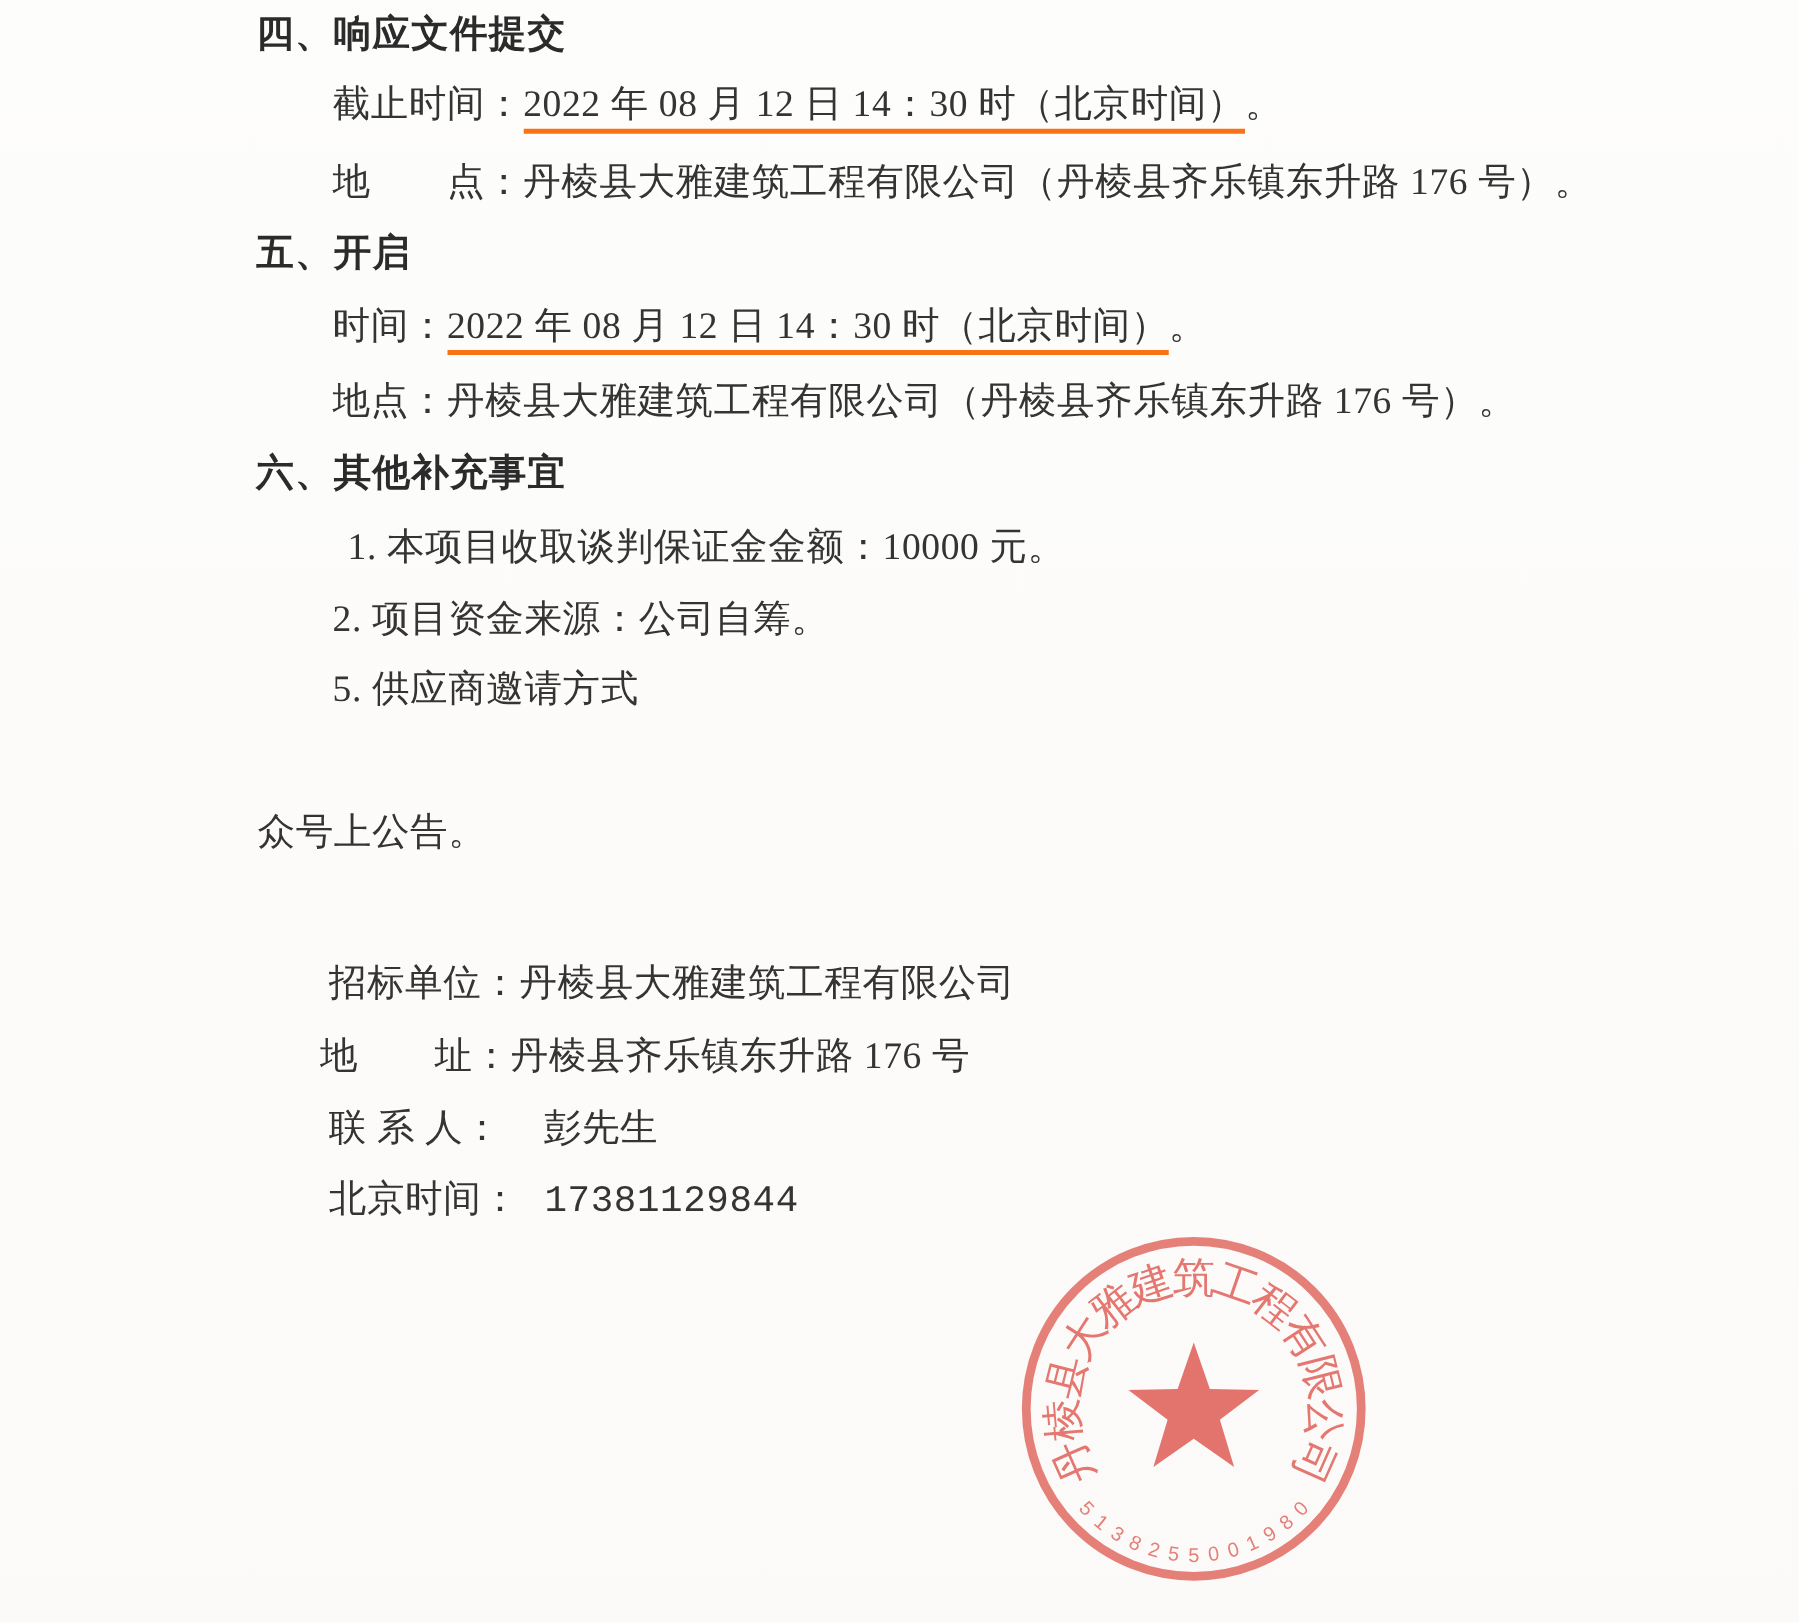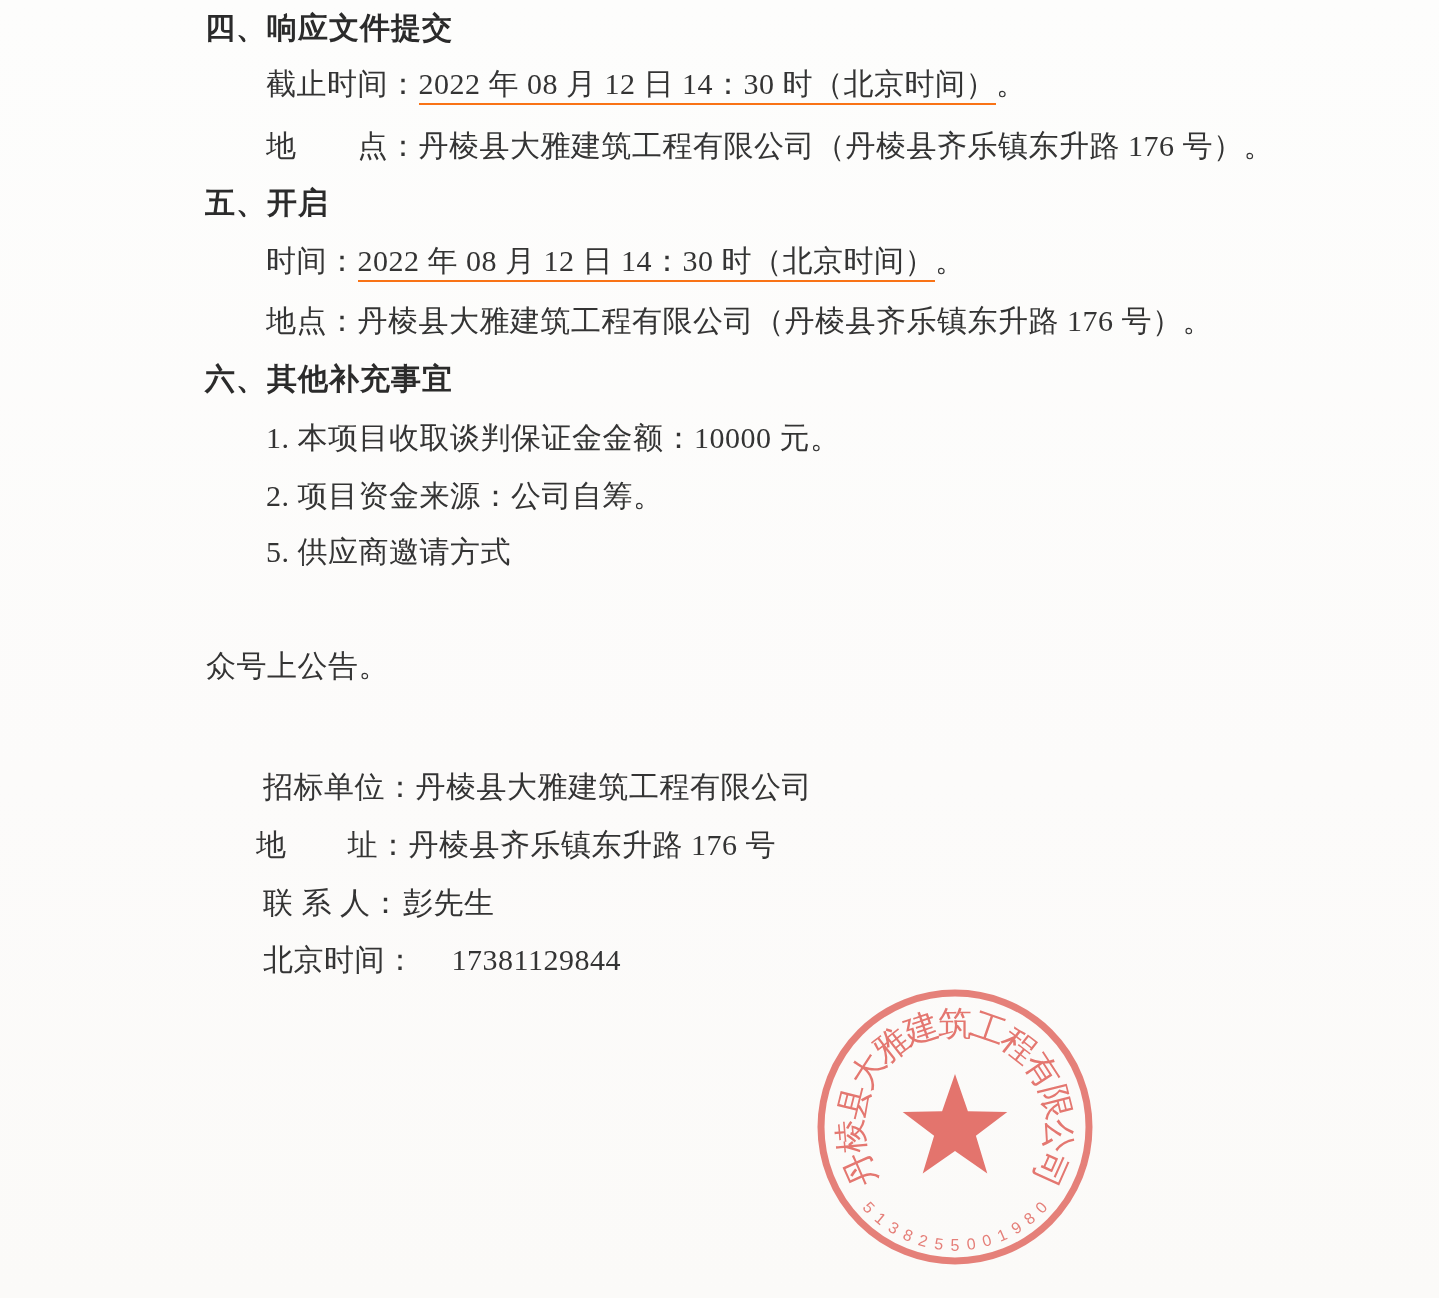--- a/index.html
+++ b/index.html
@@ -13,25 +13,25 @@
   .line{
     position:absolute;
     font-size:30px;line-height:40px;white-space:nowrap;
     letter-spacing:0.5px;
   }
   .heading{
     font-family:"Liberation Sans","DejaVu Sans",sans-serif;
     font-weight:700;color:#2b2b2b;letter-spacing:1px;
   }
   .u{
-    border-bottom:2px solid #f97316;
+    border-bottom:4px solid #f97316;
     padding-bottom:3px;
   }
-  .val-gap{margin-left:2px;}
-  .val-gap-wide{margin-left:36px;}
+  .val-gap{margin-left:34px;}
+  .val-gap-wide{margin-left:20px;font-family:Liberation Mono, monospace;}
   .checkbox{font-size:30px;margin-right:2px;}
   
   .seal{
     position:absolute;left:805px;top:977px;width:300px;height:300px;
     opacity:0.88;
   }
   .seal-ring{fill:none;stroke:currentColor;stroke-width:7;opacity:0.82;}
   .seal-star{fill:currentColor;opacity:0.9;}
   .seal-char{
     fill:currentColor;font-size:34px;opacity:0.88;
@@ -56,21 +56,21 @@
   <div class="line" style="left:266px;top:126px"><span>地　　点：</span><span>丹棱县大雅建筑工程有限公司（丹棱县齐乐镇东升路 176 号）。</span></div>
 
   <div class="line heading" style="left:205px;top:183px">五、开启</div>
 
   <div class="line" style="left:266px;top:241px"><span>时间：</span><span class="u">2022 年 08 月 12 日 14：30 时（北京时间）</span><span>。</span></div>
 
   <div class="line" style="left:266px;top:301px"><span>地点：</span><span>丹棱县大雅建筑工程有限公司（丹棱县齐乐镇东升路 176 号）。</span></div>
 
   <div class="line heading" style="left:205px;top:359px">六、其他补充事宜</div>
 
-  <div class="line" style="left:266px;top:418px">1.  本项目收取谈判保证金金额：10000 元。</div>
+  <div class="line" style="left:278px;top:418px">1.  本项目收取谈判保证金金额：10000 元。</div>
 
   <div class="line" style="left:266px;top:476px">2.  项目资金来源：公司自筹。</div>
 
   <div class="line" style="left:266px;top:532px">5.  供应商邀请方式</div>
 
 
   <div class="line" style="left:206px;top:646px">众号上公告。</div>
 
 
   <div class="line" style="left:263px;top:767px"><span>招标单位：</span><span>丹棱县大雅建筑工程有限公司</span></div>

